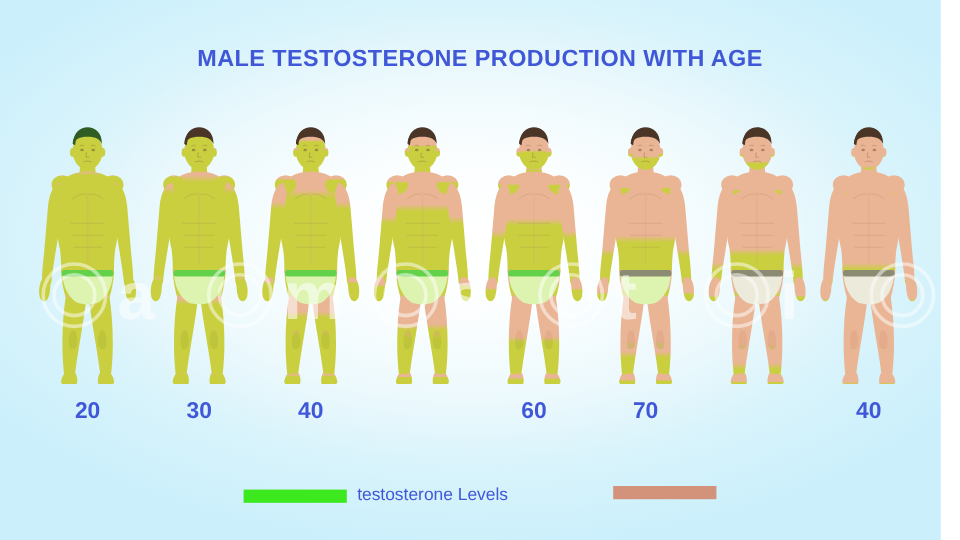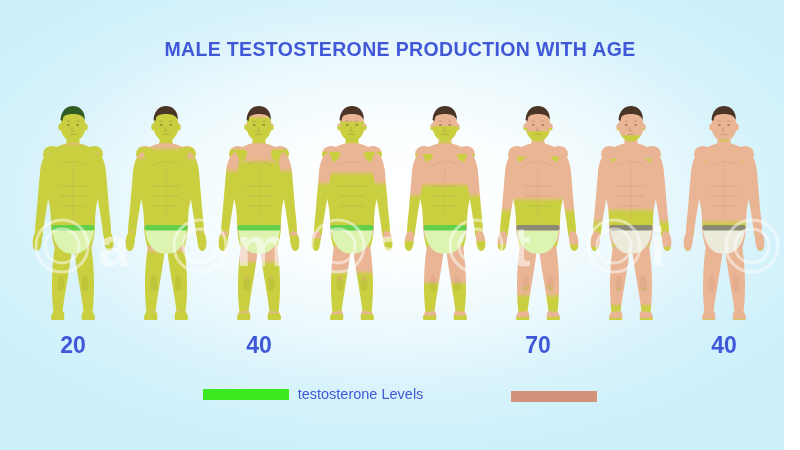--- a/index.html
+++ b/index.html
@@ -46,32 +46,32 @@
   #age-row {
     position: absolute;
     top: 332px; left: 0;
     width: 800px; height: 28px;
   }
   .age-label {
     position: absolute;
     top: 0;
     width: 94px;
     text-align: center;
-    font-size: 23px;
+    font-size: 19px;
     font-weight: bold;
     color: #4058d8;
   }
 
   
   #legend {
     position: absolute;
-    top: 386px; left: 0; width: 800px;
+    top: 405px; left: 0; width: 800px;
     display: flex;
     justify-content: center;
-    align-items: flex-end;
+    align-items: flex-start;
     gap: 88px;
   }
   .legend-item { display: flex; align-items: center; gap: 9px; }
   .swatch { width: 86px; height: 11px; display: block; }
   .legend-label {
     font-size: 14.5px;
     color: #4058d8;
     white-space: nowrap;
   }
 
@@ -919,21 +919,23 @@
         <path d="M43.6,35 C45.4,34 48.6,34 50.4,35"></path>
       </g>
     </g>
   </g>
 </svg>
       </div>
     </div>
 
   <div id="age-row">
       <div class="age-label" style="left: 26px;">20</div>
+      <div class="age-label" style="left: 119px;">30</div>
       <div class="age-label" style="left: 212px; text-align: center;">40</div>
+      <div class="age-label" style="left: 398px;">60</div>
       <div class="age-label" style="left: 491px;">70</div>
       <div class="age-label" style="left: 677px;">40</div>
     </div>
 
   <div id="legend">
     <div class="legend-item">
       <span class="swatch" style="background: rgb(60, 232, 30);"></span>
       <span class="legend-label">testosterone Levels</span>
     </div>
     <div class="legend-item">

